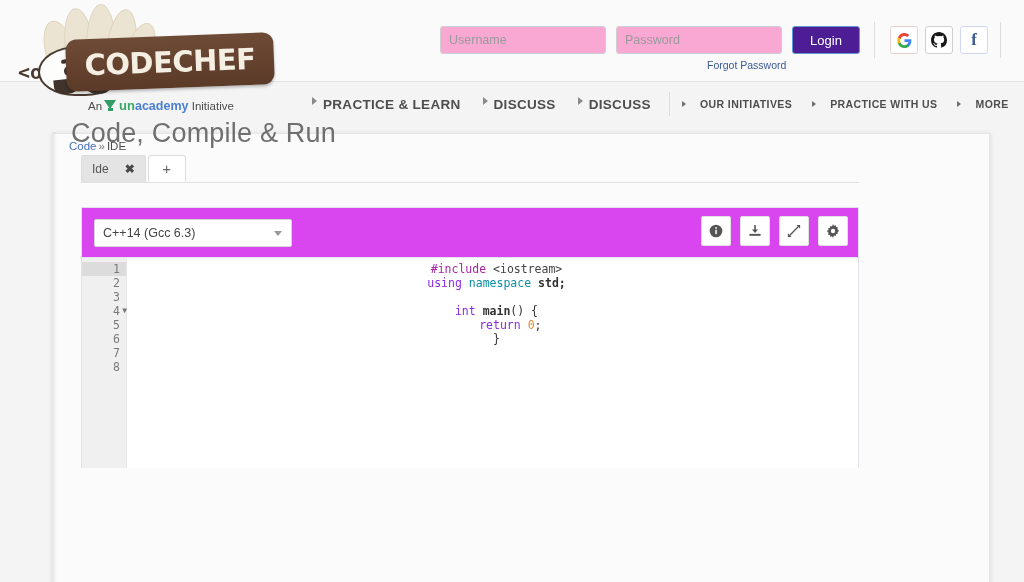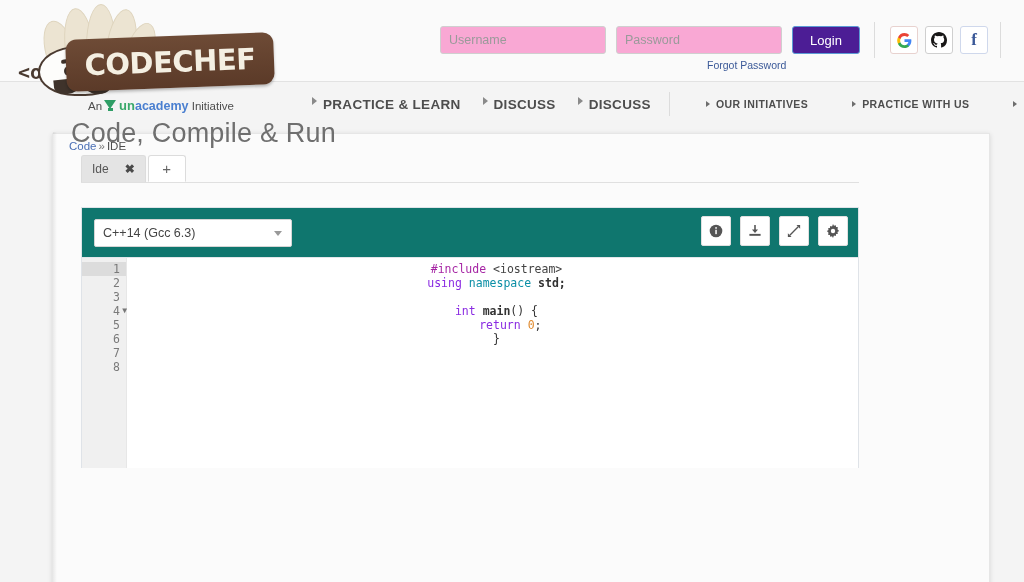--- a/index.html
+++ b/index.html
@@ -200,21 +200,21 @@
     width: 1px; height: 24px; background: #dcdcdc;
   }
   .nav-sec {
     position: absolute; left: 682px; top: 2px;
     display: flex; align-items: center; gap: 20px;
     height: 24px;
   }
   .nav-item-sm {
     font-size: 10.5px; font-weight: bold; color: #4d4d4d;
     letter-spacing: .4px; cursor: pointer; white-space: nowrap;
-    display: flex; align-items: center; gap: 6px; margin-left: 24px;
+    display: flex; align-items: center; gap: 14px;
   }
   .tri-sm {
     width: 0; height: 0;
     border-top: 3.5px solid transparent;
     border-bottom: 3.5px solid transparent;
     border-left: 4.5px solid #6d6d6d;
     display: inline-block;
   }
 
   
@@ -276,21 +276,21 @@
   
   .editor-panel {
     position: absolute; left: 81px; top: 207px;
     width: 778px; height: 261px;
     background: #fff;
     border: 1px solid #dfe3e8;
   }
   .editor-toolbar {
     position: relative;
     height: 50px; width: 100%;
-    background: #0f766e;
+    background: #d946ef;
     border-bottom: 1px solid #e2e6ea;
   }
   .lang-select {
     position: absolute; left: 12px; top: 11px;
     width: 198px; height: 28px;
     background: #fff;
     border: 1px solid #d5d5d5; border-radius: 2px;
     display: flex; align-items: center;
     padding: 0 8px;
     font-size: 12.5px; color: #444; cursor: pointer;

